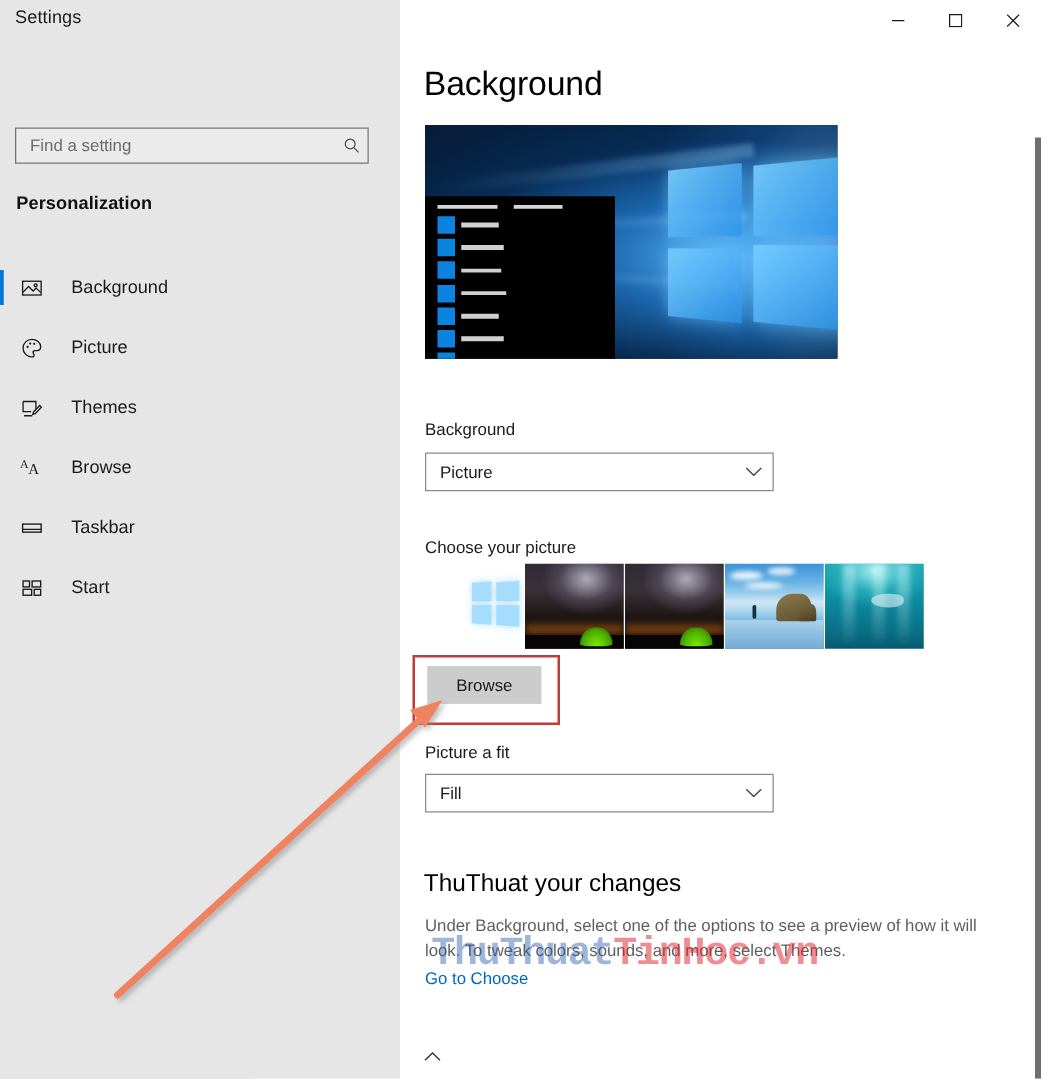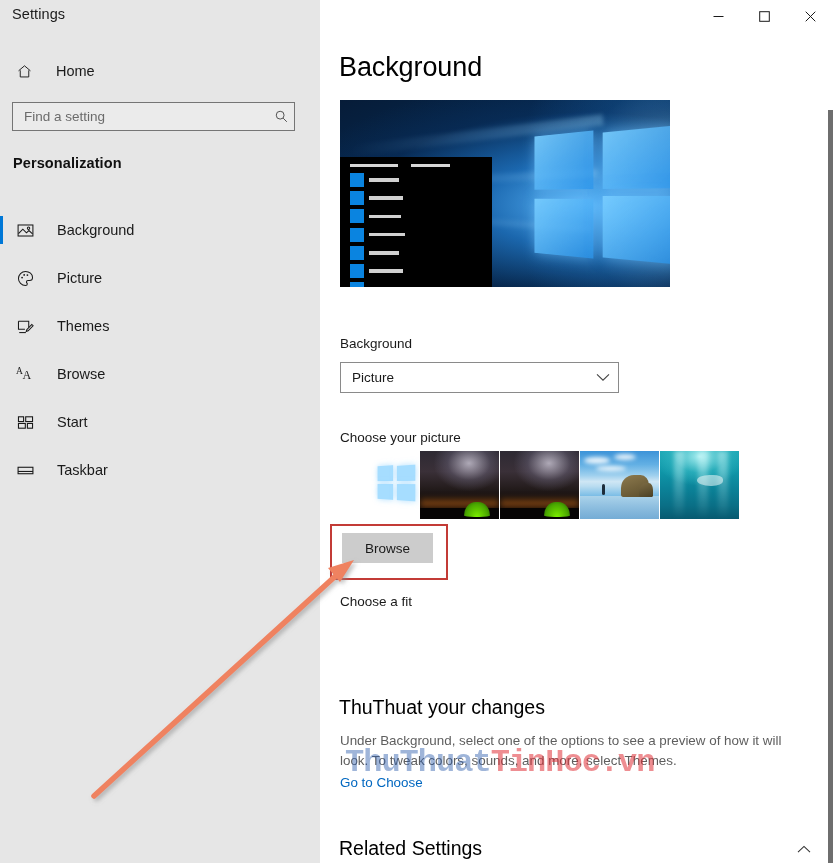--- a/index.html
+++ b/index.html
@@ -362,29 +362,20 @@
 </style>
 </head>
 <body>
 
 <div id="app">
 
   <div class="sidebar">
 
     <div class="app-title">Settings</div>
 
-    <div class="home-row">
-      <span class="home-icon">
-        <svg width="17" height="17" viewBox="0 0 20 20" fill="none" stroke="#1a1a1a" stroke-width="1.1">
-          <path d="M3 9.2 L10 3.3 L17 9.2"></path>
-          <path d="M5 8.6 V16.4 H15 V8.6"></path>
-        </svg>
-      </span>
-      <span class="home-label">Home</span>
-    </div>
 
     <div class="search-wrap">
       <input class="search-input" type="text" placeholder="Find a setting" style="">
       <span class="search-icon">
         <svg width="15" height="15" viewBox="0 0 18 18" fill="none" stroke="#444" stroke-width="1.1">
           <circle cx="7.4" cy="7.4" r="4.7"></circle>
           <path d="M11 11 L15.4 15.4"></path>
         </svg>
       </span>
     </div>
@@ -439,38 +430,38 @@
             <text x="7.6" y="15.4" font-family="Liberation Serif, serif" font-size="12" fill="#1a1a1a">A</text>
           </svg>
         </span>
         <span class="nav-label">Browse</span>
       </div>
 
       <div class="nav-item">
         <span class="accent"></span>
         <span class="nav-icon">
           <svg width="19" height="19" viewBox="0 0 20 20" fill="none" stroke="#1a1a1a" stroke-width="1.15">
+            <rect x="2.2" y="6.6" width="15.6" height="6.8"></rect>
+            <path d="M2.2 11 H17.8"></path>
+          </svg>
+        </span>
+        <span class="nav-label">Taskbar</span>
+      </div>
+
+      <div class="nav-item">
+        <span class="accent"></span>
+        <span class="nav-icon">
+          <svg width="19" height="19" viewBox="0 0 20 20" fill="none" stroke="#1a1a1a" stroke-width="1.15">
             <rect x="2.6" y="4" width="5.4" height="5"></rect>
             <rect x="10.2" y="4" width="7.2" height="5"></rect>
             <rect x="2.6" y="11" width="7.2" height="5"></rect>
             <rect x="12" y="11" width="5.4" height="5"></rect>
           </svg>
         </span>
         <span class="nav-label">Start</span>
-      </div>
-
-      <div class="nav-item">
-        <span class="accent"></span>
-        <span class="nav-icon">
-          <svg width="19" height="19" viewBox="0 0 20 20" fill="none" stroke="#1a1a1a" stroke-width="1.15">
-            <rect x="2.2" y="6.6" width="15.6" height="6.8"></rect>
-            <path d="M2.2 11 H17.8"></path>
-          </svg>
-        </span>
-        <span class="nav-label">Taskbar</span>
       </div>
 
     </div>
   </div>
 
   <div class="titlebar">
     <div class="winbtn">
       <svg width="11" height="11" viewBox="0 0 11 11">
           <path d="M0.5 5.5 H10.5" stroke="currentColor" stroke-width="1"></path>
         </svg>
@@ -584,32 +575,39 @@
       <div class="thumb t-sea">
         <div class="sray" style="left:14px"></div>
         <div class="sray" style="left:38px"></div>
         <div class="sray" style="left:58px"></div>
         <div class="diver"></div>
       </div>
     </div>
 
     <button class="browse-btn" style="left:22px; top:501px">Browse</button>
 
-    <div class="field-label" style="top:562px">Choose a fit</div>
+    <div class="field-label" style="top:562px">Picture a fit</div>
+    <div class="combo" style="top:587px">
+      <span class="val">Fill</span>
+      <span class="chev">
+        <svg width="14" height="9" viewBox="0 0 14 9" fill="none" stroke="#444" stroke-width="1.1">
+            <path d="M1 1.4 L7 7.2 L13 1.4"></path>
+          </svg>
+      </span>
+    </div>
 
     <div class="h2" style="top:664px">ThuThuat your changes</div>
     <div class="body-text" style="top:699px">Under Background, select one of the options to see a preview of how it will look. To tweak colors, sounds, and more, select Themes.</div>
     <div class="link" style="top:743px">Go to Choose</div>
 
     <div class="watermark">
       <span class="wm-a">ThuThuat</span><span class="wm-b">TinHoc.vn</span>
     </div>
 
     <div class="related-row">
-      <span class="h2s">Related Settings</span>
       <span class="chev">
         <svg width="14" height="9" viewBox="0 0 14 9" fill="none" stroke="#333" stroke-width="1.1">
             <path d="M1 7.2 L7 1.4 L13 7.2"></path>
           </svg>
       </span>
     </div>
 
   </div>
 
   <div class="scrollbar">

